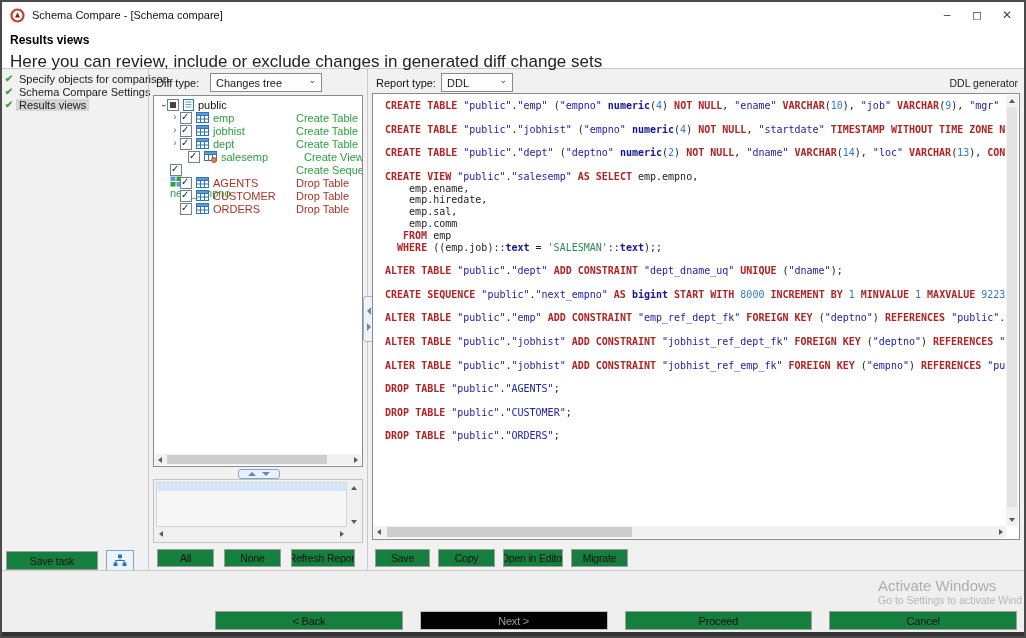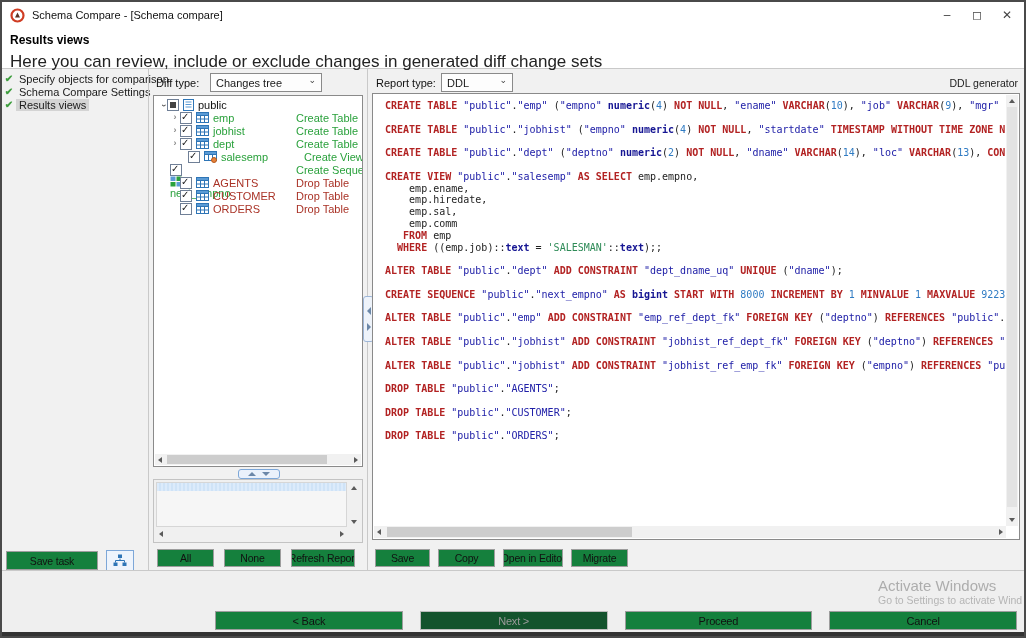--- a/index.html
+++ b/index.html
@@ -27,21 +27,21 @@
   #v-div-left{position:absolute;left:148px;top:69px;width:1px;bottom:67px;background:#c9c9c9;}
   #v-div-mid{position:absolute;left:367px;top:69px;width:1px;bottom:67px;background:#c9c9c9;}
   
   #save-task-btn{position:absolute;left:6px;top:551px;width:92px;height:19px;}
   #save-config-btn{position:absolute;left:106px;top:550px;width:26px;height:21px;
       border:1px solid #7da7d8;background:#eef4fc;display:flex;align-items:center;justify-content:center;}
   
   .winbtn{box-sizing:border-box;background:#15803d;border:1px solid #9d9d9d;font-size:10.5px;
       letter-spacing:-0.2px;color:#111;display:flex;align-items:center;justify-content:center;
       white-space:nowrap;overflow:hidden;font-family:"Liberation Sans",sans-serif;}
-  .winbtn.disabled{background:#14532d;color:#9a9a9a;border-color:#bdbdbd;}
+  .winbtn.disabled{background:#000000;color:#9a9a9a;border-color:#bdbdbd;}
   .combo{box-sizing:border-box;position:absolute;height:19px;background:#fdfdfd;border:1px solid #8a8a8a;
       font-size:11px;display:flex;align-items:center;padding-left:5px;}
   .combo .chev{position:absolute;right:5px;top:1px;font-size:9px;color:#444;}
   .flabel{position:absolute;font-size:11px;color:#111;}
   
   #diff-type-label{left:156px;top:77px;}
   #diff-type-combo{left:210px;top:73px;width:112px;}
   #tree-box{position:absolute;left:153px;top:95px;width:210px;height:372px;background:#fff;
       border:1px solid #8a8a8a;box-sizing:border-box;overflow:hidden;}
   #tree-rows{position:absolute;left:0;top:3px;right:0;}

